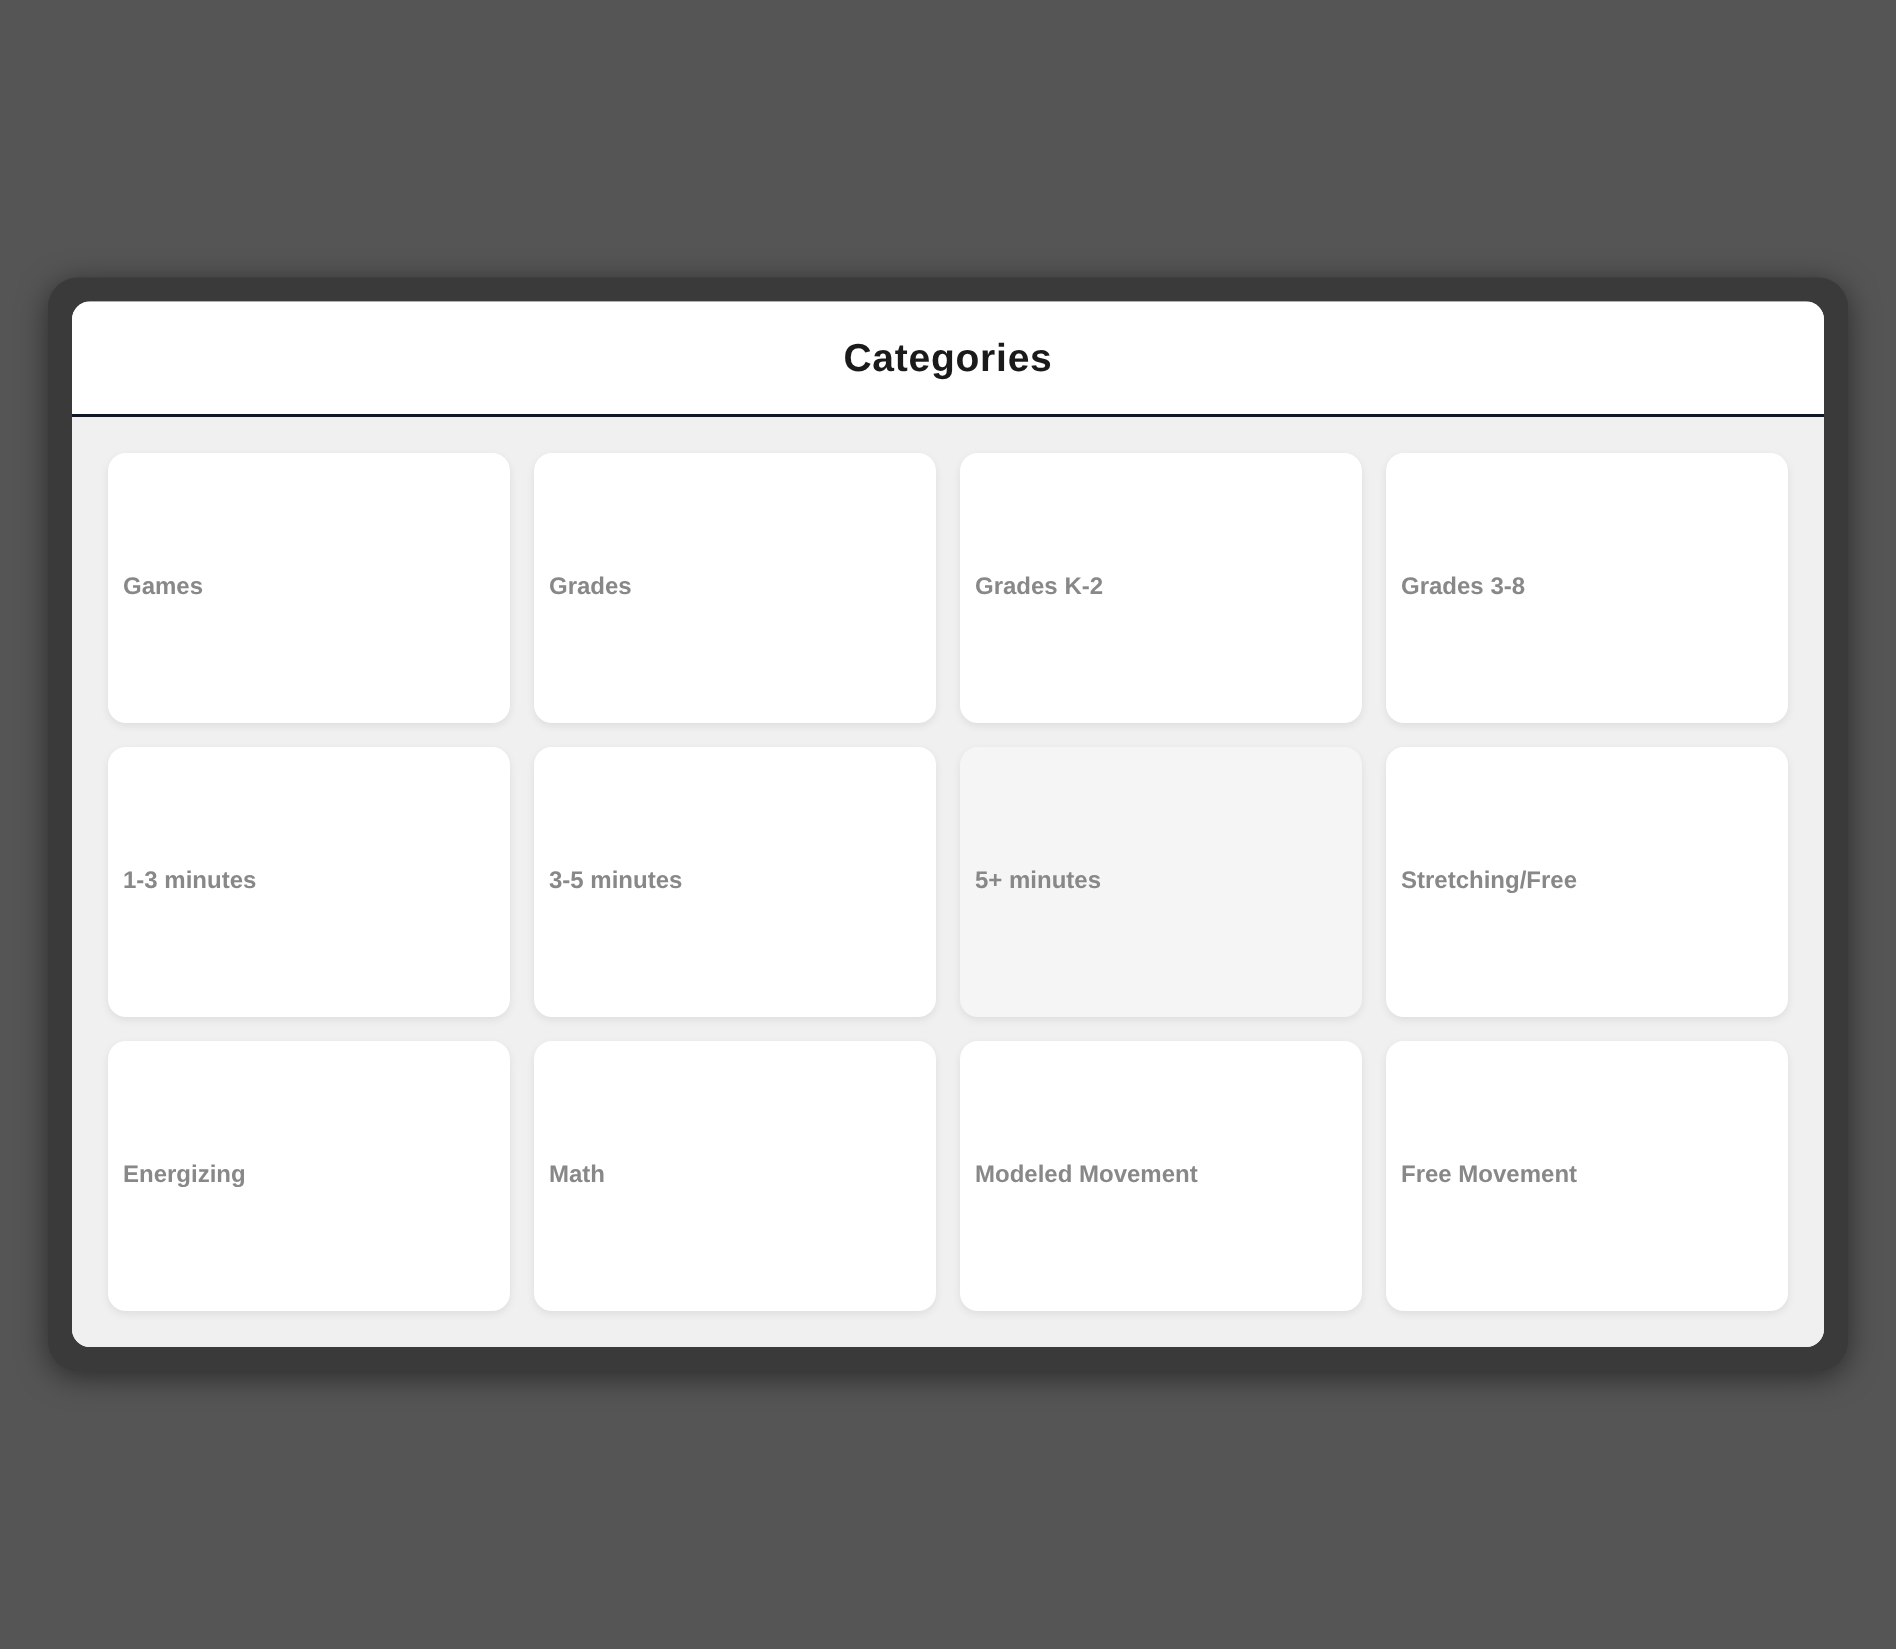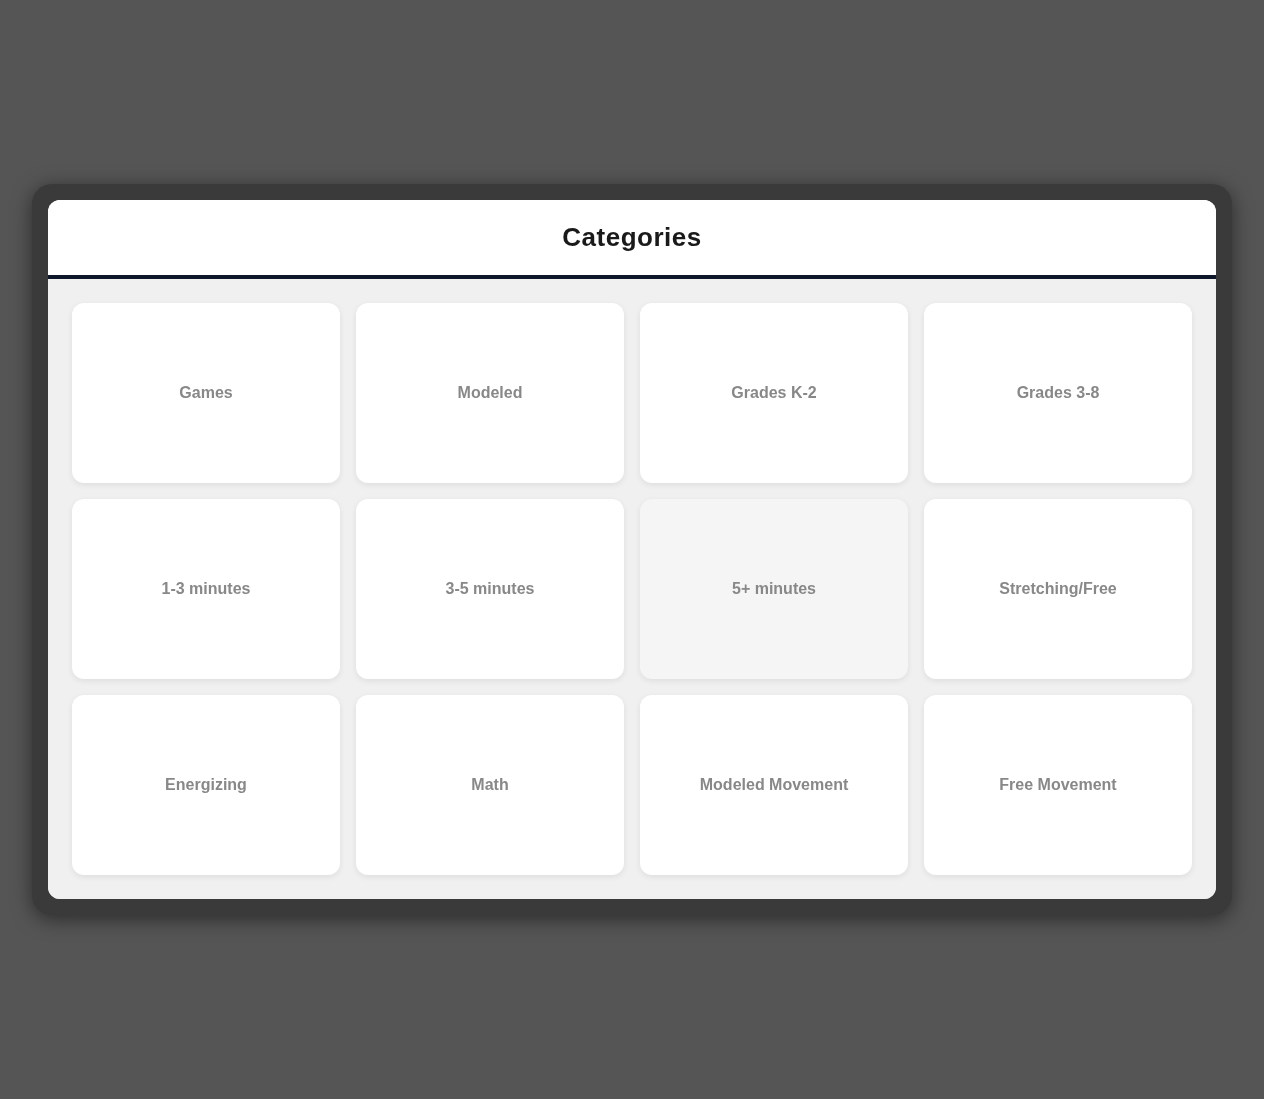--- a/index.html
+++ b/index.html
@@ -28,21 +28,21 @@
     .screen {
       background: #f0f0f0;
       border-radius: 12px;
       overflow: hidden;
     }
 
     .header {
       background: #ffffff;
       padding: 22px;
       text-align: center;
-      border-bottom: 4px solid #0f172a;
+      border-bottom: 2px solid #0f172a;
     }
 
     .header-title {
       font-size: 26px;
       font-weight: 900;
       color: #1a1a1a;
       font-family: 'Arial Black', Arial, sans-serif;
       letter-spacing: 0.5px;
     }
 
@@ -51,21 +51,21 @@
       display: grid;
       grid-template-columns: repeat(4, 1fr);
       gap: 16px;
       background: #f0f0f0;
     }
 
     .category-card {
       background: #ffffff;
       border-radius: 12px;
       display: flex;
-      justify-content: center;
+      justify-content: flex-start;
       align-items: center;
       height: 180px;
       box-shadow: 0 2px 6px rgba(0,0,0,0.08);
       cursor: pointer;
       transition: box-shadow 0.2s;
     }
 
     .category-card.highlighted {
       background: #f5f5f5;
     }
@@ -84,21 +84,21 @@
 <div class="device-frame">
   <div class="screen">
     <div class="header">
       <span class="header-title">Categories</span>
     </div>
     <div class="grid-container" id="categories-grid">
     <div class="category-card">
           <span class="category-label">Games</span>
         </div>
         <div class="category-card">
-          <span class="category-label">Modeled</span>
+          <span class="category-label">Grades</span>
         </div>
         <div class="category-card">
           <span class="category-label">Grades K-2</span>
         </div>
         <div class="category-card">
           <span class="category-label">Grades 3-8</span>
         </div>
         <div class="category-card">
           <span class="category-label">1-3 minutes</span>
         </div>

